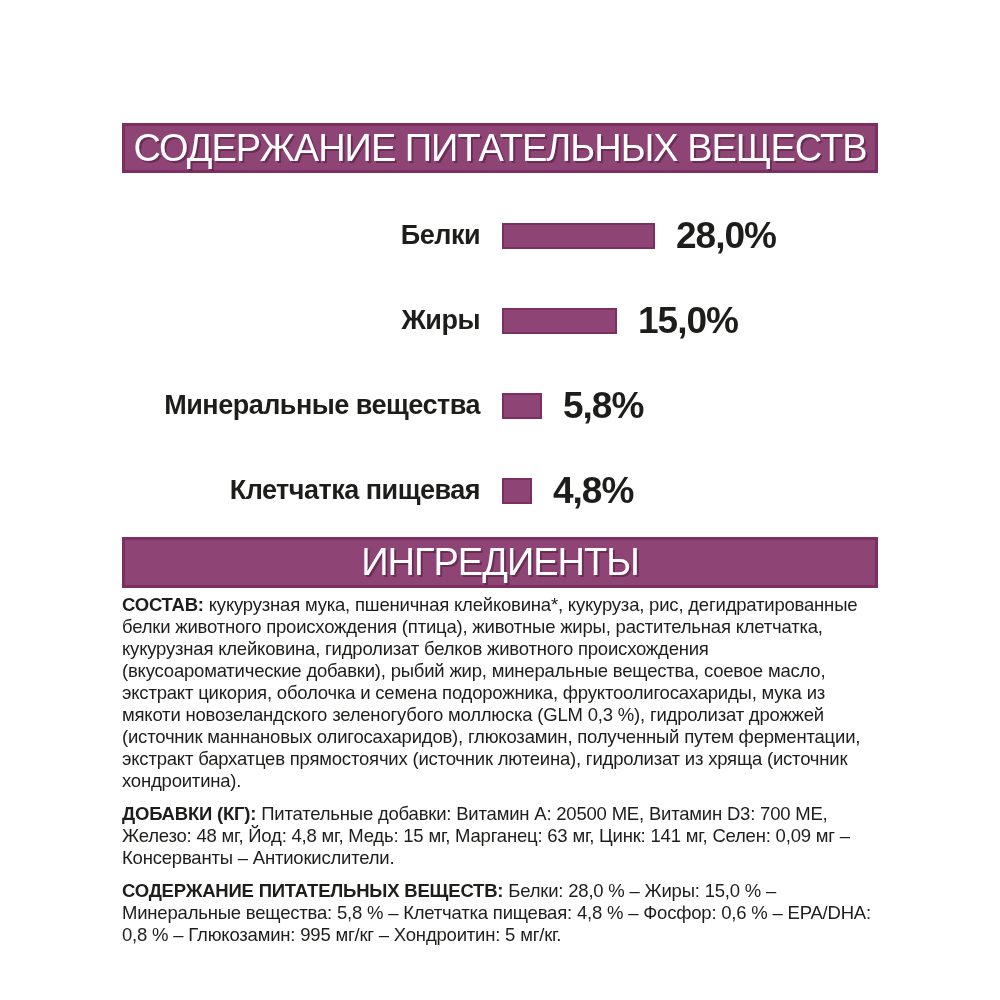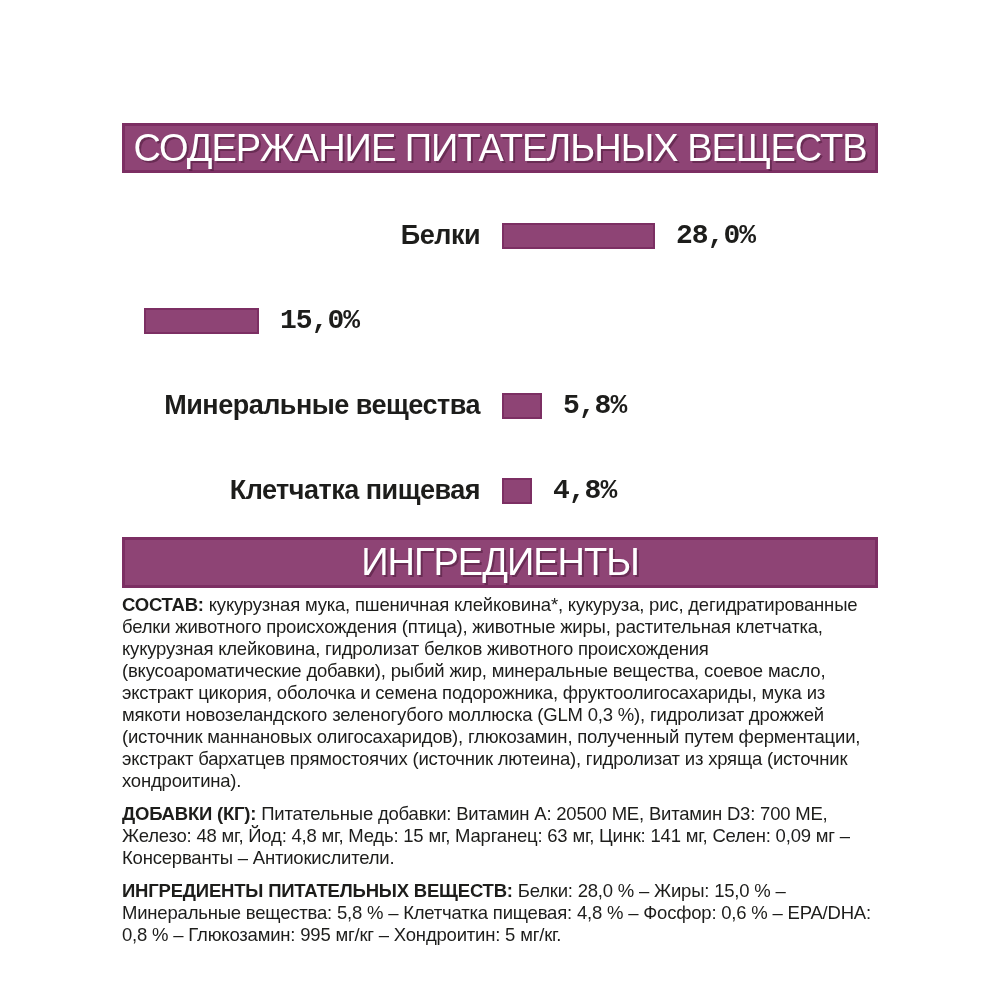--- a/index.html
+++ b/index.html
@@ -46,22 +46,22 @@
     font-weight:bold;font-size:27px;letter-spacing:-0.5px;
     color:var(--ink);flex:none;
   }
   .cbar{
     margin-left:22px;height:26px;flex:none;
     background:var(--purple);
     border:2px solid var(--purple-border);
   }
   .cval{
     margin-left:21px;
-    font-weight:bold;font-size:28px;letter-spacing:-1px;
-    color:var(--ink);flex:none;font-family:Liberation Mono, monospace;
+    font-weight:bold;font-size:37px;letter-spacing:-1px;
+    color:var(--ink);flex:none;
   }
   .band2{margin-top:24px;height:51px;}
   
   .paras{margin-top:6px;}
   .para{
     font-size:18.5px;line-height:22px;letter-spacing:-0.2px;
     color:var(--ink);
     margin-bottom:11px;
   }
   .para b{letter-spacing:-0.2px;}
@@ -80,20 +80,21 @@
       <span class="band-title">СОДЕРЖАНИЕ ПИТАТЕЛЬНЫХ ВЕЩЕСТВ</span>
     </div>
 
     <div class="chart">
       <div class="crow">
         <span class="clabel">Белки</span>
         <span class="cbar" style="width: 153px; background: rgb(142, 68, 117); border-color: rgb(124, 47, 99);"></span>
         <span class="cval">28,0%</span>
       </div>
       <div class="crow">
+        <span class="clabel">Жиры</span>
         <span class="cbar" style="width: 115px; background: rgb(142, 68, 117); border-color: rgb(124, 47, 99);"></span>
         <span class="cval">15,0%</span>
       </div>
       <div class="crow">
         <span class="clabel">Минеральные вещества</span>
         <span class="cbar" style="width: 40px; background: rgb(142, 68, 117); border-color: rgb(124, 47, 99);"></span>
         <span class="cval">5,8%</span>
       </div>
       <div class="crow">
         <span class="clabel">Клетчатка пищевая</span>
@@ -102,17 +103,17 @@
       </div>
     </div>
 
     <div class="band band2">
       <span class="band-title">ИНГРЕДИЕНТЫ</span>
     </div>
 
     <div class="paras">
       <p class="para"><b>СОСТАВ:</b> <span>кукурузная мука, пшеничная клейковина*, кукуруза, рис, дегидратированные белки животного происхождения (птица), животные жиры, растительная клетчатка, кукурузная клейковина, гидролизат белков животного происхождения (вкусоароматические добавки), рыбий жир, минеральные вещества, соевое масло, экстракт цикория, оболочка и семена подорожника, фруктоолигосахариды, мука из мякоти новозеландского зеленогубого моллюска (GLM 0,3 %), гидролизат дрожжей (источник маннановых олигосахаридов), глюкозамин, полученный путем ферментации, экстракт бархатцев прямостоячих (источник лютеина), гидролизат из хряща (источник хондроитина).</span></p>
       <p class="para"><b>ДОБАВКИ (КГ):</b> <span>Питательные добавки: Витамин A: 20500 МЕ, Витамин D3: 700 МЕ, Железо: 48 мг, Йод: 4,8 мг, Медь: 15 мг, Марганец: 63 мг, Цинк: 141 мг, Селен: 0,09 мг – Консерванты – Антиокислители.</span></p>
-      <p class="para"><b>ИНГРЕДИЕНТЫ ПИТАТЕЛЬНЫХ ВЕЩЕСТВ:</b> <span>Белки: 28,0 % – Жиры: 15,0 % – Минеральные вещества: 5,8 % – Клетчатка пищевая: 4,8 % – Фосфор: 0,6 % – EPA/DHA: 0,8 % – Глюкозамин: 995 мг/кг – Хондроитин: 5 мг/кг.</span></p>
+      <p class="para"><b>СОДЕРЖАНИЕ ПИТАТЕЛЬНЫХ ВЕЩЕСТВ:</b> <span>Белки: 28,0 % – Жиры: 15,0 % – Минеральные вещества: 5,8 % – Клетчатка пищевая: 4,8 % – Фосфор: 0,6 % – EPA/DHA: 0,8 % – Глюкозамин: 995 мг/кг – Хондроитин: 5 мг/кг.</span></p>
     </div>
 
   </div>
 </div>
 
 </body></html>

